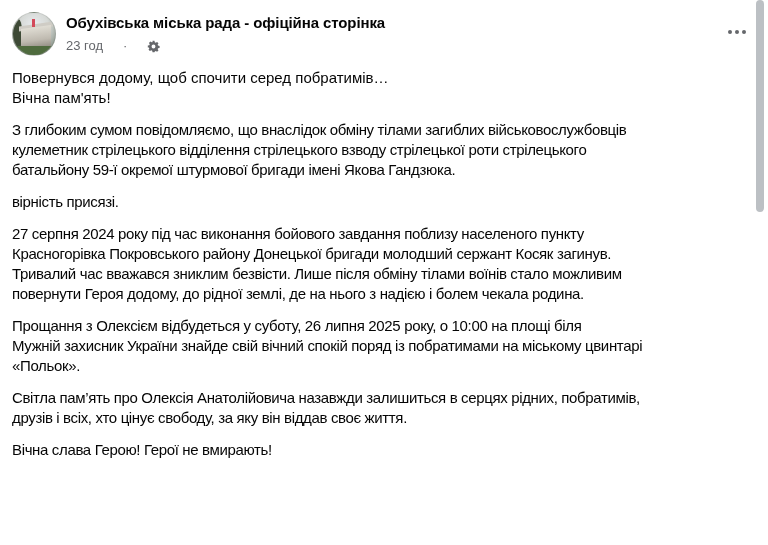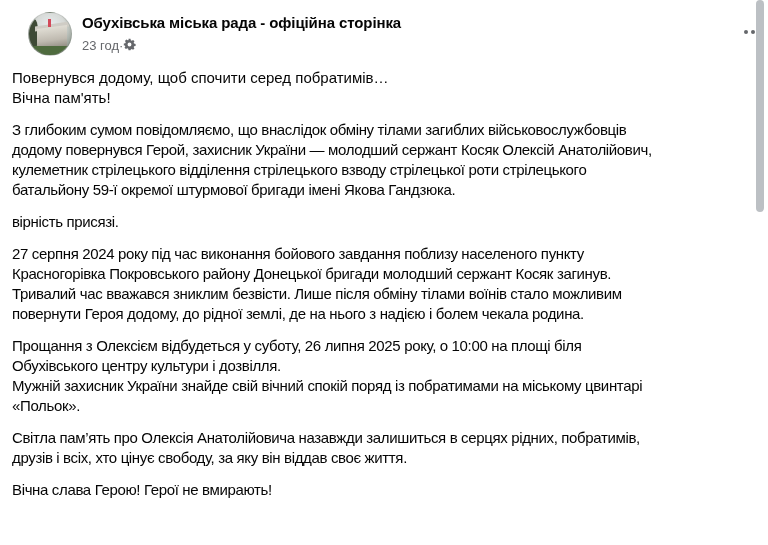--- a/index.html
+++ b/index.html
@@ -8,21 +8,21 @@
       background: #ffffff;
       font-family: "Liberation Sans", "DejaVu Sans", sans-serif;
       color: #050505;
     }
     .post {
       position: relative;
       width: 768px; height: 545px;
       background: #ffffff;
     }
     .header {
-      position: absolute; left: 16px; top: 0; width: 750px; height: 62px; padding-left: 48px;
+      position: absolute; left: 0; top: 0; width: 750px; height: 62px; padding-left: 48px;
     }
     .avatar {
       position: absolute; left: 12px; top: 12px;
       width: 44px; height: 44px; border-radius: 50%;
       overflow: hidden;
       background: radial-gradient(circle at 50% 30%, #e9ecef 0%, #d6d9d6 40%, #9aa39a 70%, #5d6e55 100%);
       border: 1px solid rgba(0,0,0,0.08);
     }
     .avatar .bld {
       position: absolute; left: 8px; top: 14px; width: 30px; height: 22px;
@@ -45,21 +45,21 @@
       position: absolute; left: 0; top: 6px; width: 9px; height: 30px;
       background: #3e4a36; border-radius: 40%;
     }
     .page-name {
       position: absolute; left: 66px; top: 14px;
       font-size: 15px; font-weight: bold; color: #050505;
       letter-spacing: -0.1px; white-space: nowrap;
     }
     .meta {
       position: absolute; left: 66px; top: 38px;
-      display: flex; align-items: flex-start; gap: 0;
+      display: flex; align-items: flex-end; gap: 20px;
       font-size: 13px; color: #65676b;
     }
     .meta .dot { font-size: 13px; color: #65676b; }
     .gear svg { display: block; }
     .more-btn {
       position: absolute; left: 722px; top: 22px;
       width: 30px; height: 20px;
       display: flex; align-items: center; justify-content: center; gap: 3px;
       cursor: pointer;
     }
@@ -115,36 +115,34 @@
     </div>
   </div>
 
   <div class="body">
     <div class="para intro">
       <span class="line">Повернувся додому, щоб спочити серед побратимів…</span>
       <span class="line">Вічна пам'ять!</span>
     </div>
     <div class="para">
       <span class="line">З глибоким сумом повідомляємо, що внаслідок обміну тілами загиблих військовослужбовців</span>
-      <span class="line">додому повернувся Герой, захисник України — молодший сержант Косяк Олексій Анатолійович,</span>
       <span class="line">кулеметник стрілецького відділення стрілецького взводу стрілецької роти стрілецького</span>
       <span class="line">батальйону 59-ї окремої штурмової бригади імені Якова Гандзюка.</span>
     </div>
     <div class="para">
       <span class="line">вірність присязі.</span>
     </div>
     <div class="para">
       <span class="line">27 серпня 2024 року під час виконання бойового завдання поблизу населеного пункту</span>
       <span class="line">Красногорівка Покровського району Донецької бригади молодший сержант Косяк загинув.</span>
       <span class="line">Тривалий час вважався зниклим безвісти. Лише після обміну тілами воїнів стало можливим</span>
       <span class="line">повернути Героя додому, до рідної землі, де на нього з надією і болем чекала родина.</span>
     </div>
     <div class="para">
       <span class="line">Прощання з Олексієм відбудеться у суботу, 26 липня 2025 року, о 10:00 на площі біля</span>
-      <span class="line">Обухівського центру культури і дозвілля.</span>
       <span class="line">Мужній захисник України знайде свій вічний спокій поряд із побратимами на міському цвинтарі</span>
       <span class="line">«Польок».</span>
     </div>
     <div class="para">
       <span class="line">Світла пам’ять про Олексія Анатолійовича назавжди залишиться в серцях рідних, побратимів,</span>
       <span class="line">друзів і всіх, хто цінує свободу, за яку він віддав своє життя.</span>
     </div>
     <div class="para">
       <span class="line">Вічна слава Герою! Герої не вмирають!</span>
     </div>

